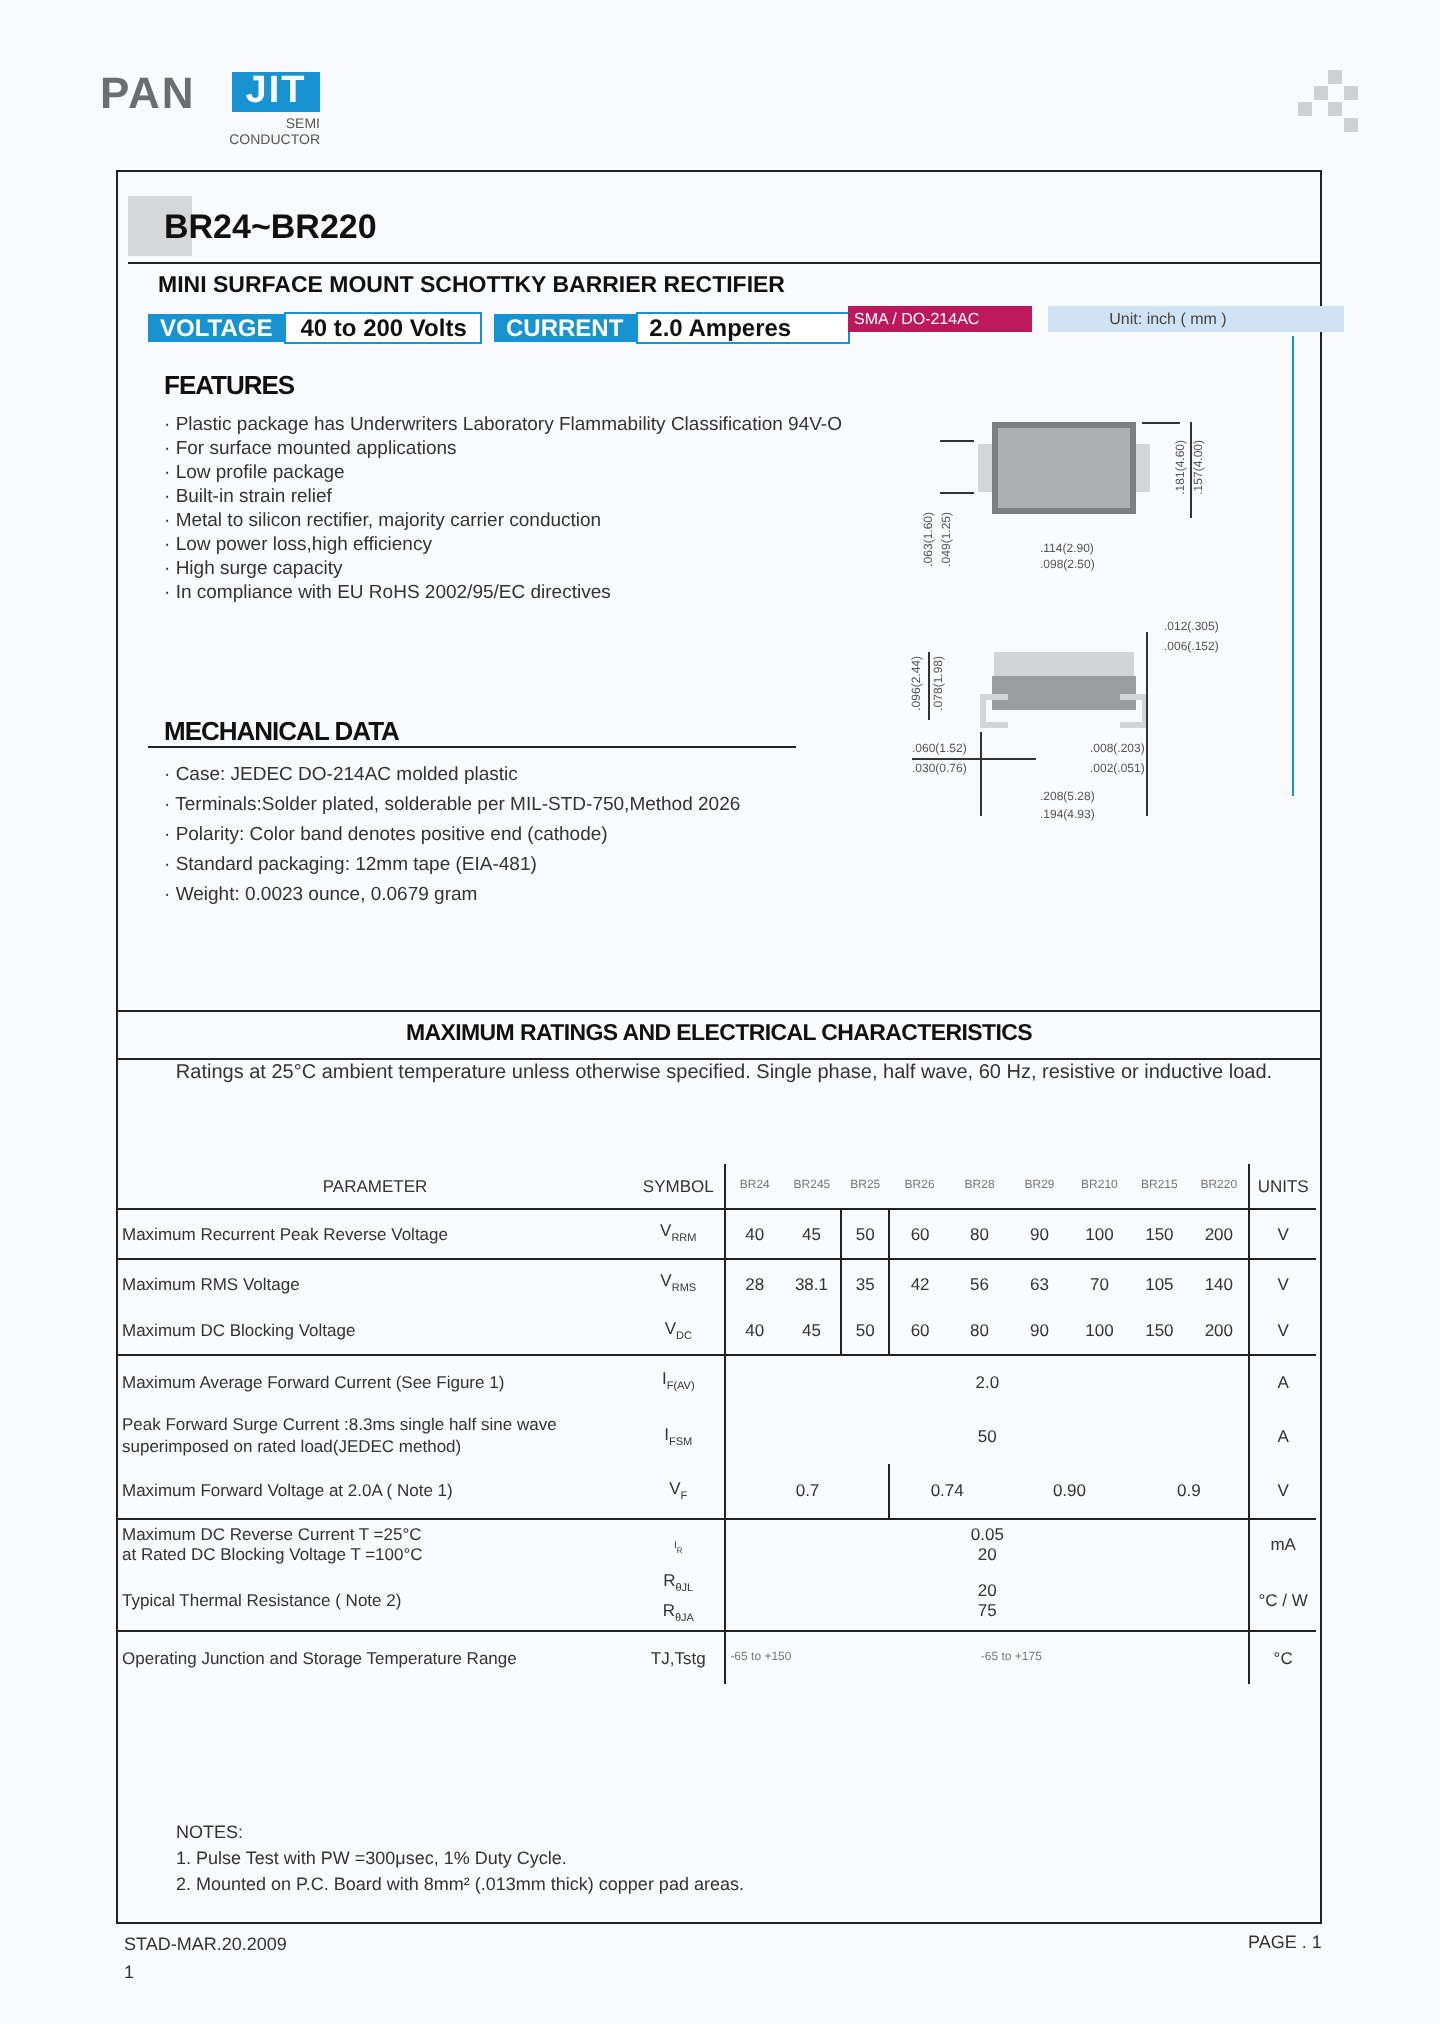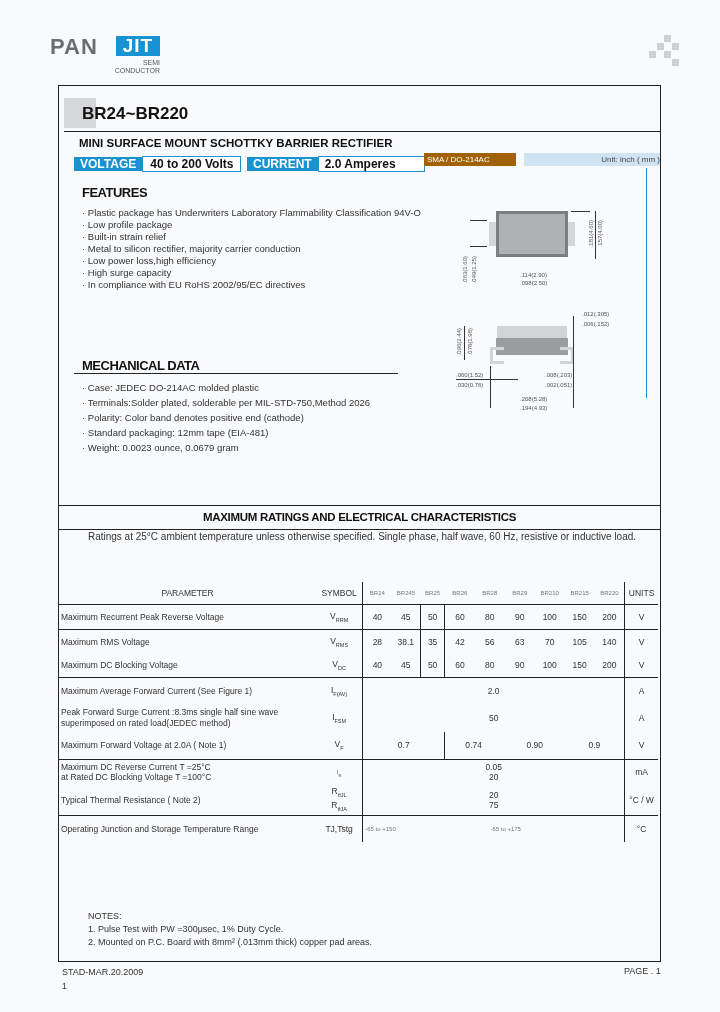--- a/index.html
+++ b/index.html
@@ -22,22 +22,22 @@
   .page-title { left: 82px; top: 104px; font-size: 17px; font-weight: bold; color: #111; }
   .title-rule { left: 64px; top: 131px; width: 597px; border-top: 1px solid #222; }
   .subtitle { left: 79px; top: 137px; font-size: 11.5px; font-weight: bold; color: #111; }
 
   .badge { top: 157px; height: 16px; font-size: 12px; font-weight: bold; line-height: 15px; }
   .badge-label { background: #1793d1; color: #fff; padding: 0 6px; }
   .badge-value { border: 1px solid #1793d1; color: #111; padding: 0 7px; background:#fff; }
 
   
   .pkg-strip { left: 424px; top: 153px; width: 236px; height: 13px; }
-  .pkg-strip .left { position:absolute; left:0; top:0; width:92px; height:13px; background:#a16207; color:#fff; font-size:8px; line-height:13px; padding-left:3px; }
-  .pkg-strip .right { position:absolute; left:100px; top:0; width:136px; height:13px; background:#cfe3f3; color:#444; font-size:8px; line-height:13px; text-align:right; padding-right:0; }
+  .pkg-strip .left { position:absolute; left:0; top:0; width:92px; height:13px; background:#be185d; color:#fff; font-size:8px; line-height:13px; padding-left:3px; }
+  .pkg-strip .right { position:absolute; left:100px; top:0; width:148px; height:13px; background:#cfe3f3; color:#444; font-size:8px; line-height:13px; text-align:center; padding-right:28px; }
   .pkg-vline { left: 646px; top: 168px; height: 230px; border-left: 1px solid #1793d1; }
 
   
   .h2 { font-size: 13px; font-weight: bold; color: #111; letter-spacing: -0.5px; }
   .features-title { left: 82px; top: 185px; }
   .features-list, .mech-list { list-style: none; font-size: 9.5px; color: #333; line-height: 12px; }
   .features-list { left: 82px; top: 207px; width: 340px; }
   .features-list li { padding-left: 6px; text-indent: -6px; }
   .features-list li::before, .mech-list li::before { content: "· "; }
   .mech-title { left: 82px; top: 358px; }
@@ -145,20 +145,21 @@
 <div class="abs dim" style="left:456px;top:372px;">.060(1.52)</div>
 <div class="abs dim" style="left:456px;top:382px;">.030(0.76)</div>
 <div class="abs dim" style="left:545px;top:372px;">.008(.203)</div>
 <div class="abs dim" style="left:545px;top:382px;">.002(.051)</div>
 <div class="abs dim" style="left:520px;top:396px;">.208(5.28)</div>
 <div class="abs dim" style="left:520px;top:405px;">.194(4.93)</div>
 
 <div class="abs h2 features-title">FEATURES</div>
 <ul class="abs features-list">
   <li>Plastic package has Underwriters Laboratory Flammability Classification 94V-O</li>
+  <li>For surface mounted applications</li>
   <li>Low profile package</li>
   <li>Built-in strain relief</li>
   <li>Metal to silicon rectifier,  majority carrier conduction</li>
   <li>Low power loss,high efficiency</li>
   <li>High surge capacity</li>
   <li>In compliance with EU RoHS 2002/95/EC directives</li>
 </ul>
 
 <div class="abs h2 mech-title">MECHANICAL DATA</div>
 <div class="abs mech-rule"></div>

